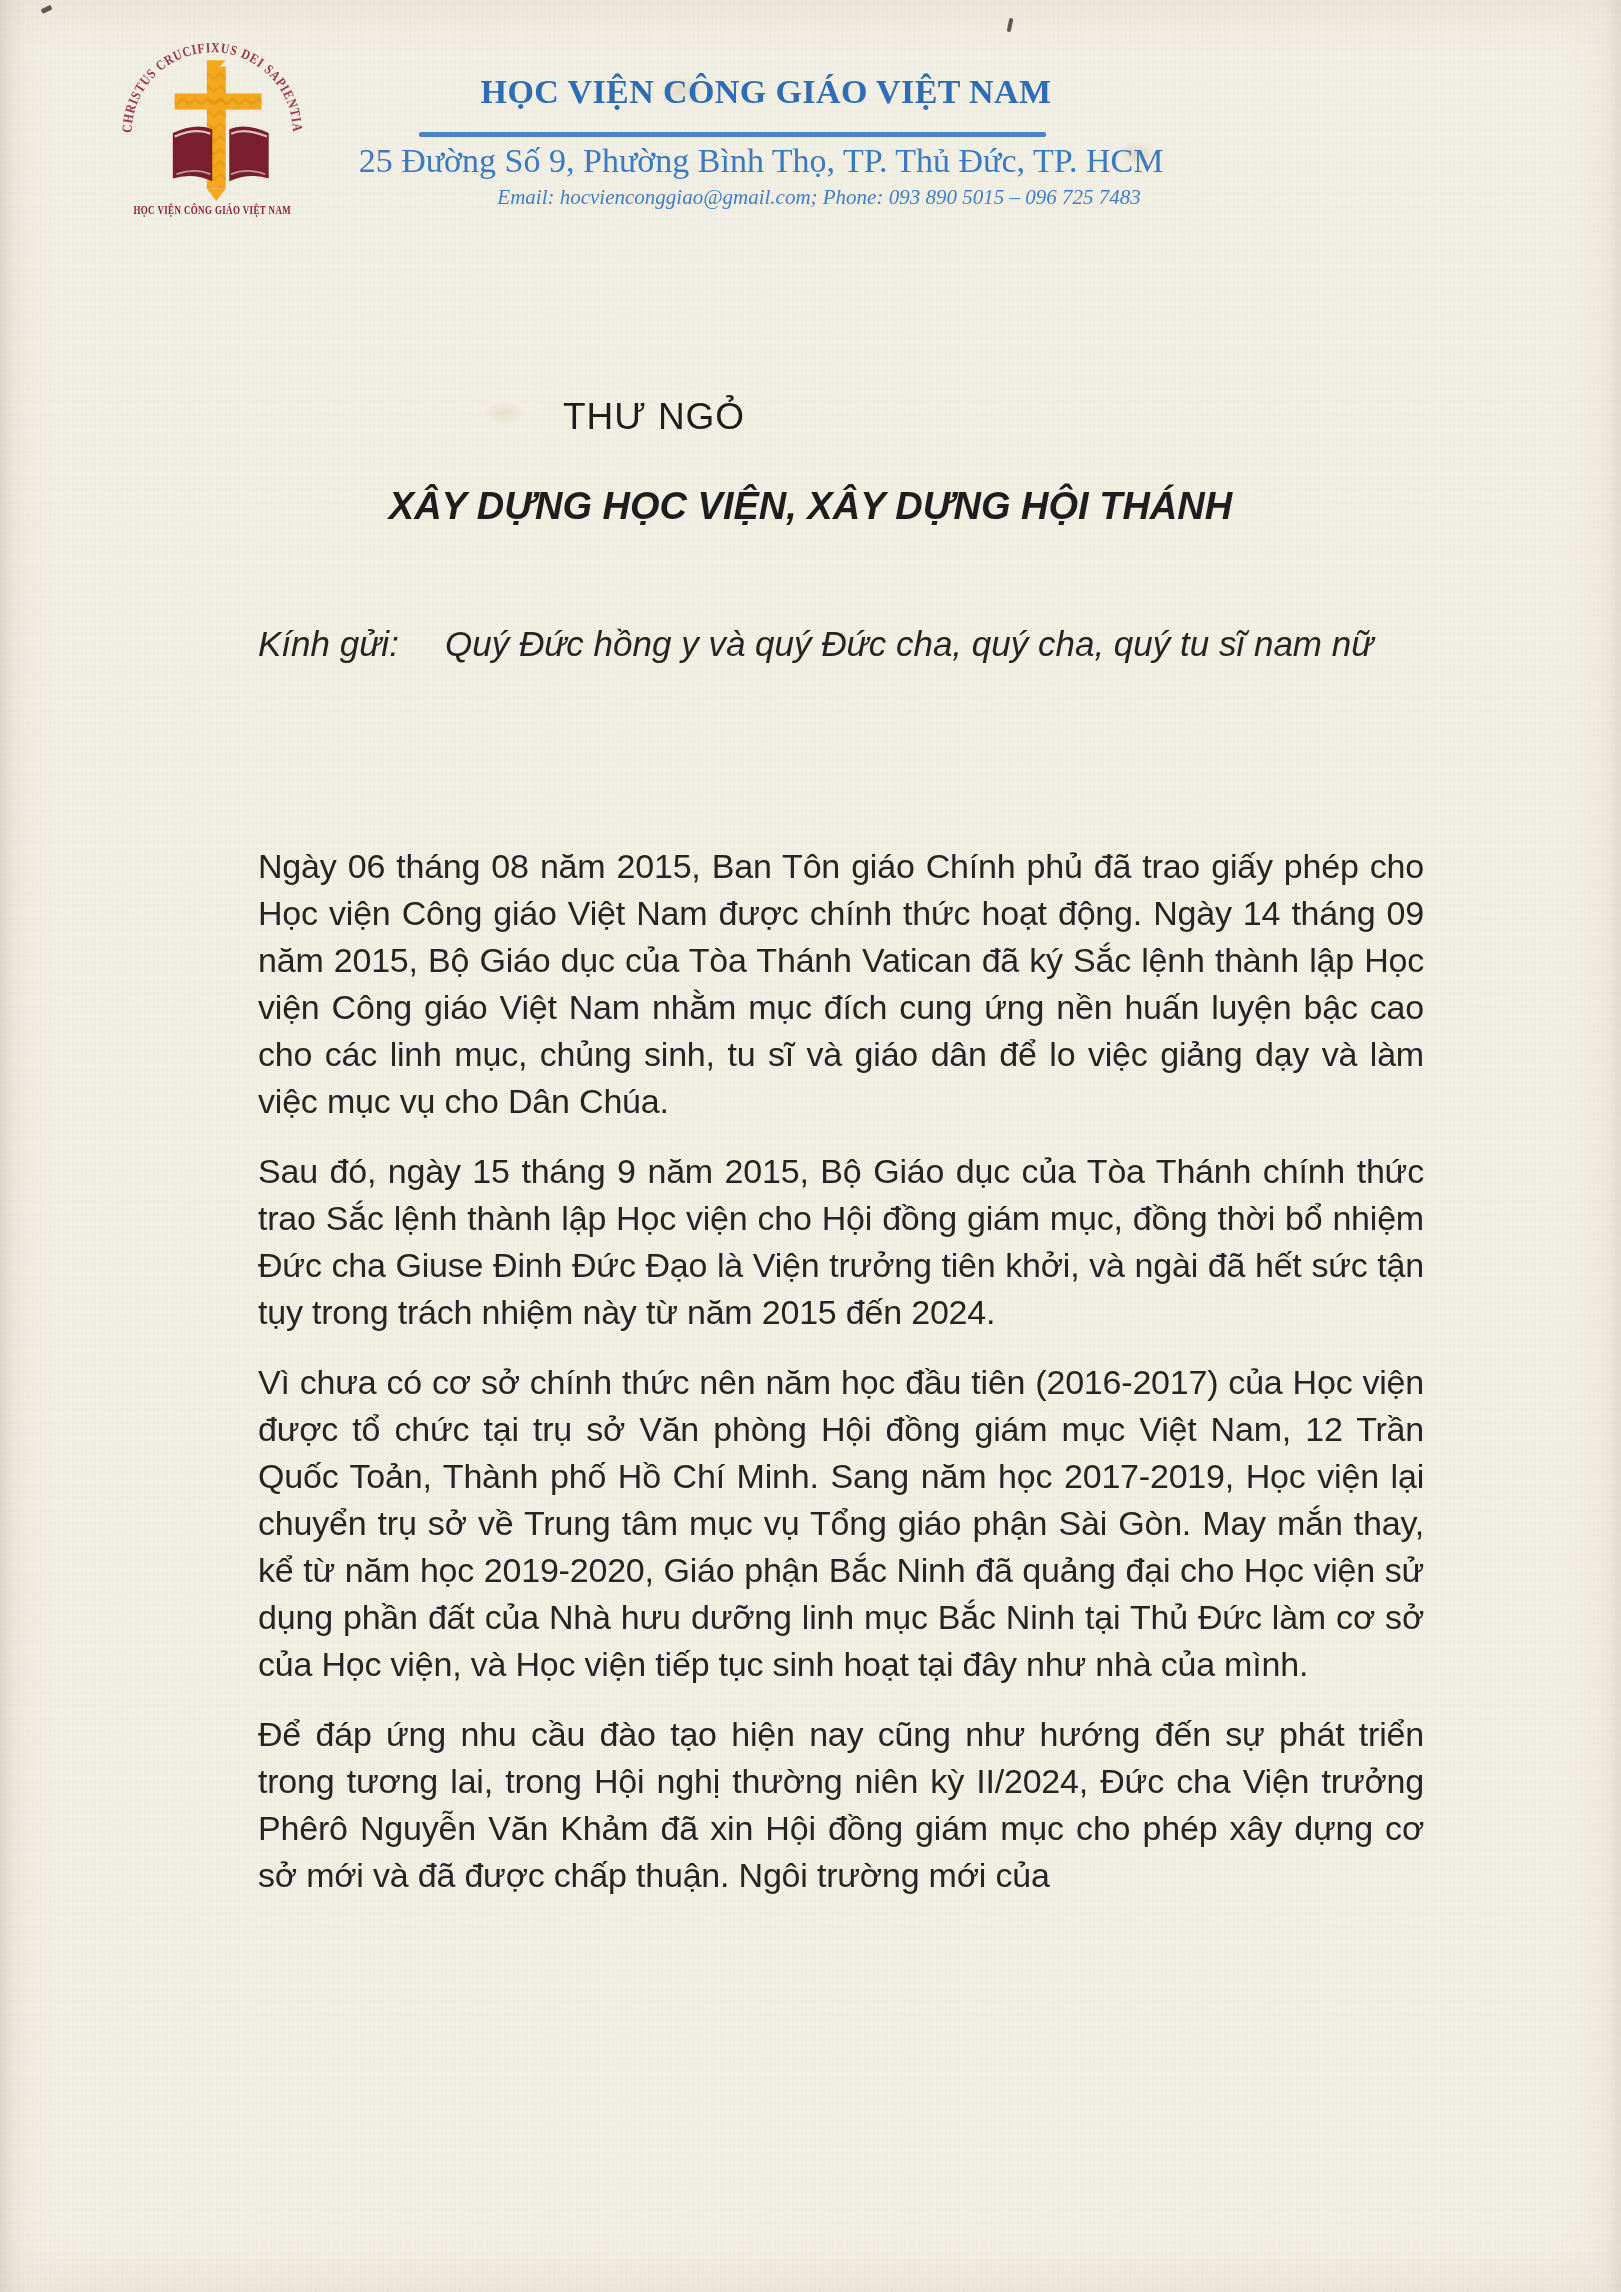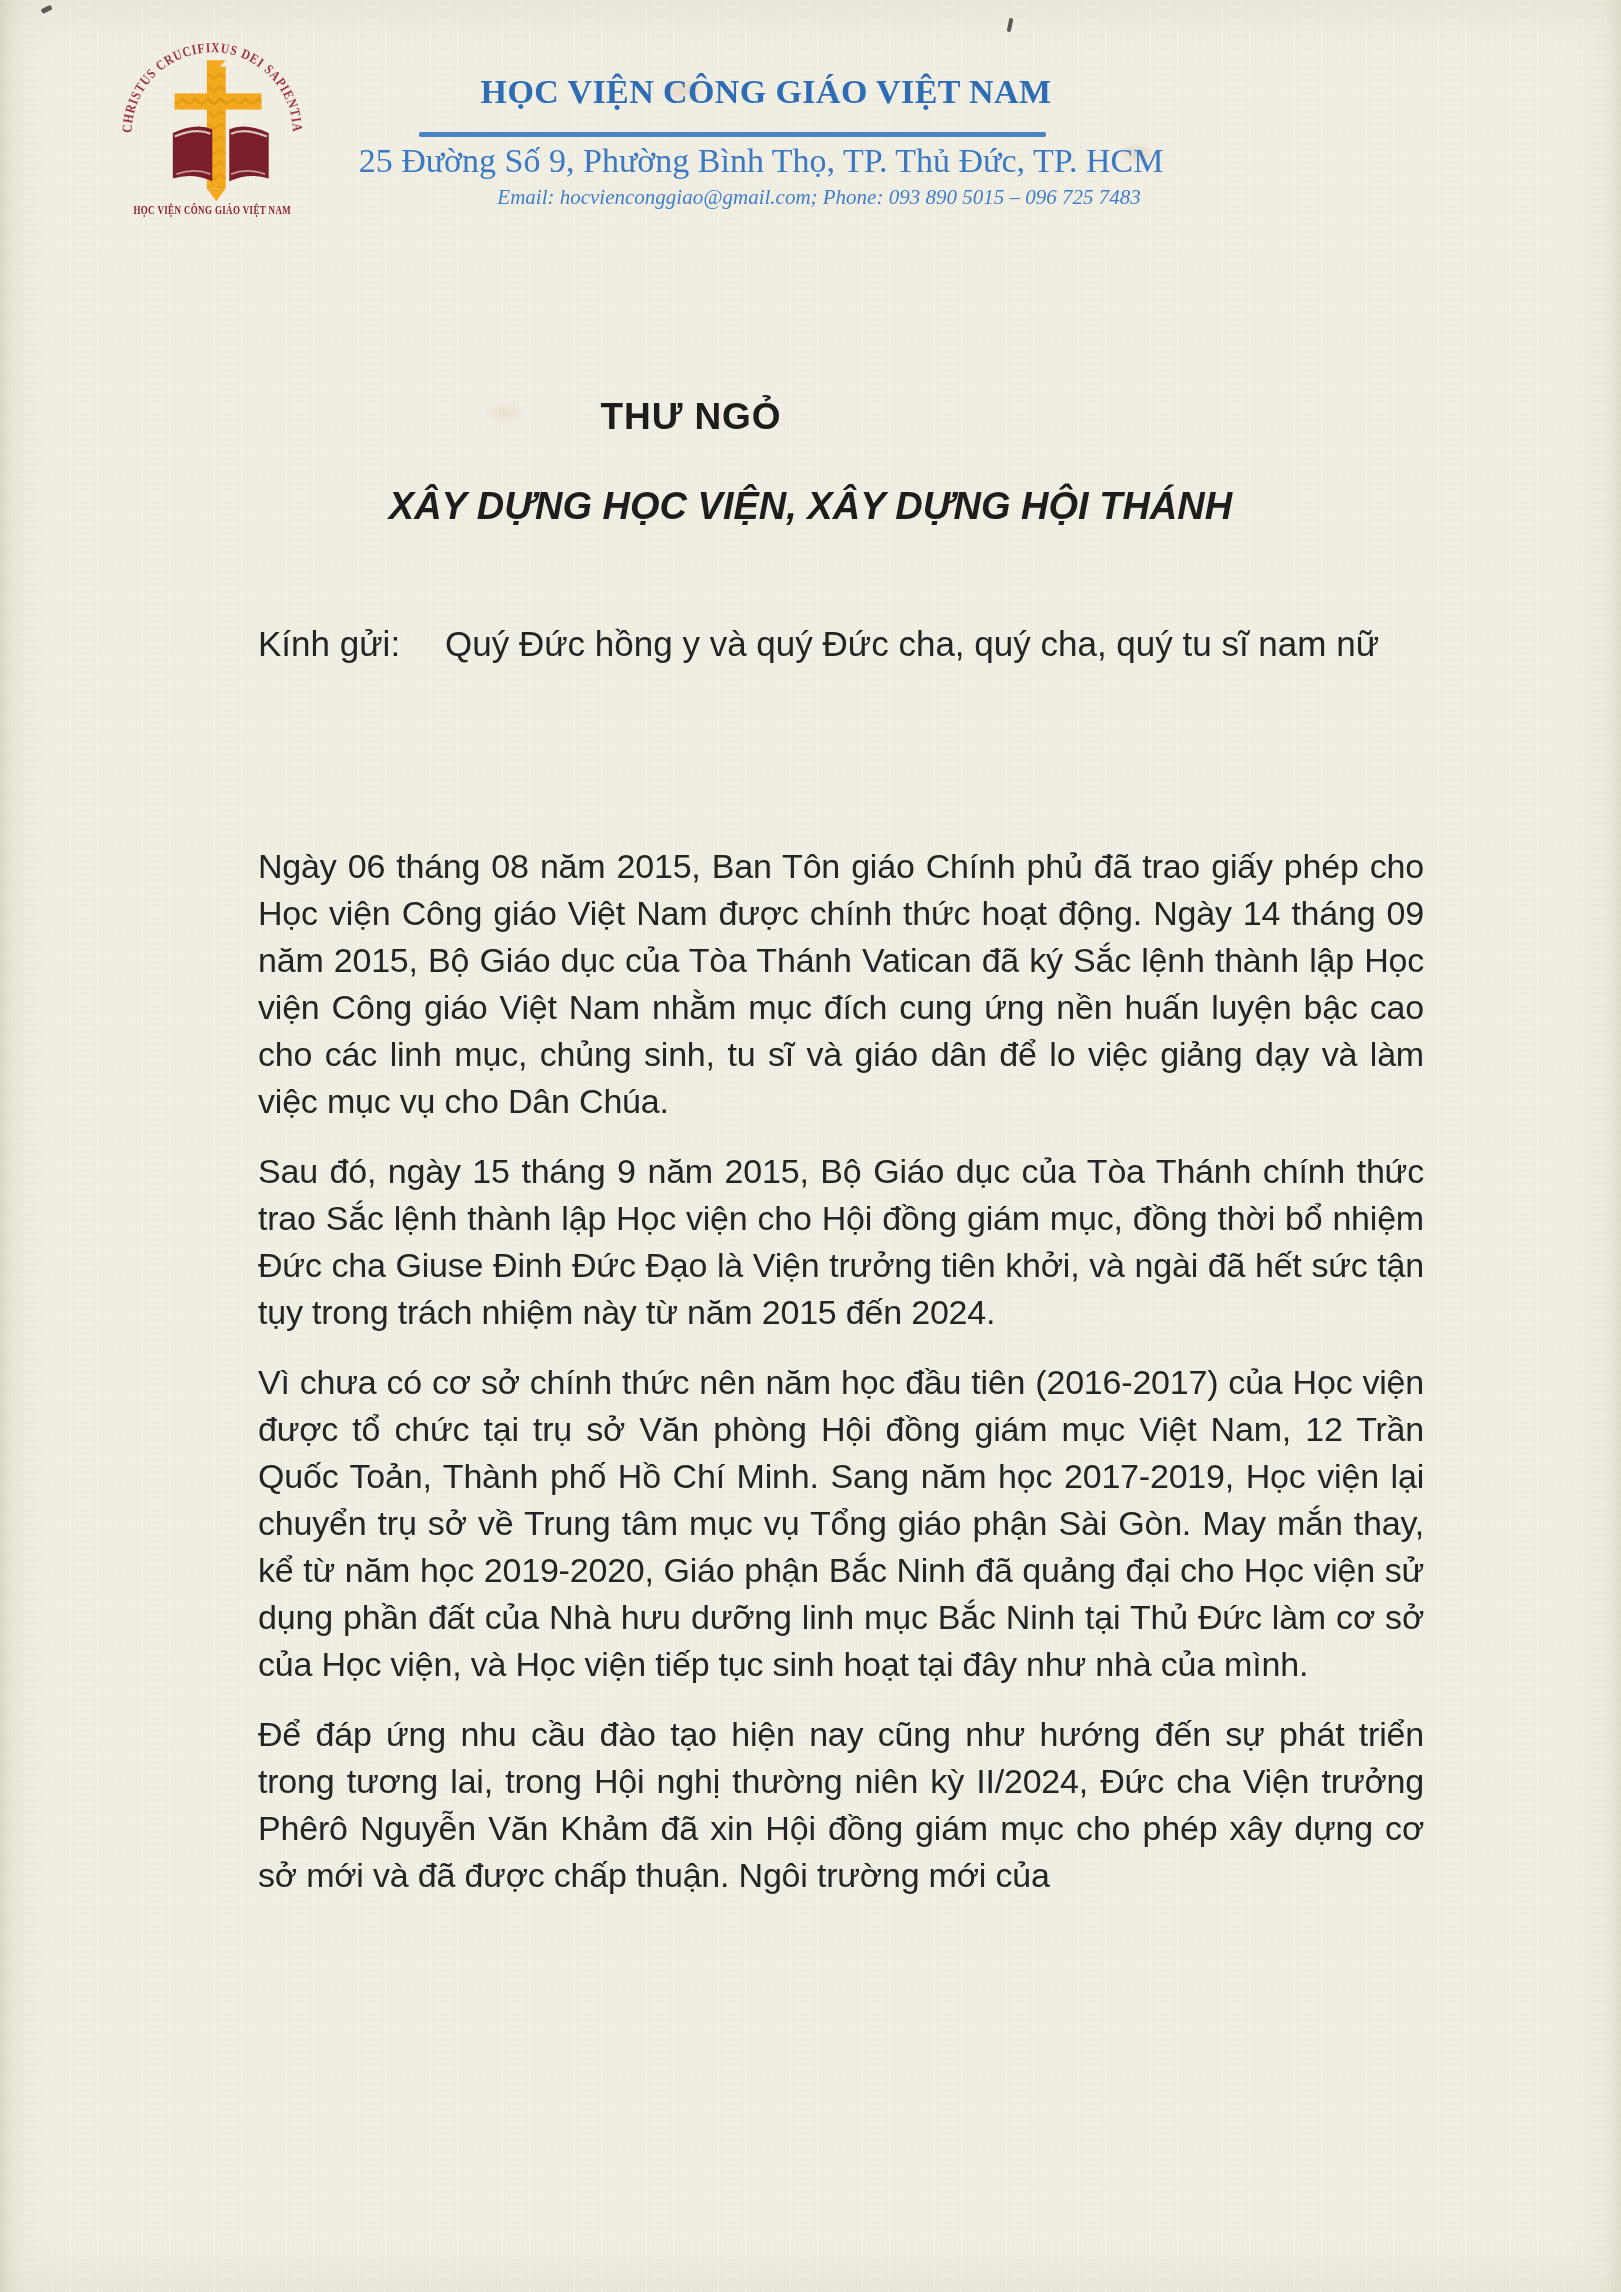--- a/index.html
+++ b/index.html
@@ -21,24 +21,24 @@
   
   .logo{position:absolute;left:76px;top:19.7px;width:251px;height:215px;}
   .hdr-line{position:absolute;white-space:nowrap;font-family:"Liberation Serif","DejaVu Serif",serif;}
   .hdr1{top:73px;left:766px;transform:translateX(-50%);font-size:34px;font-weight:bold;color:#2e6cb5;letter-spacing:0.4px;}
   .hdr2{top:100px;left:775px;transform:translateX(-50%);font-size:29.6px;font-weight:bold;color:#2e6cb5;letter-spacing:0.4px;}
   .hdr-rule{position:absolute;left:419px;top:132px;width:627px;height:4.5px;background:#4a84c4;border-radius:1.8px;}
   .hdr-addr{top:142px;left:761px;transform:translateX(-50%);font-size:34px;color:#3b79c2;}
   .hdr-mail{top:185px;left:819px;transform:translateX(-50%);font-size:21px;font-style:italic;color:#3f7ec8;}
   
   .title{position:absolute;left:0;top:394px;width:1308px;text-align:center;
-    font-size:37px;font-weight:bold;color:#1d1d1d;letter-spacing:0.9px;line-height:45px;padding-left:37px;}
+    font-size:37px;font-weight:normal;color:#1d1d1d;letter-spacing:0.9px;line-height:45px;}
   .subtitle{position:absolute;left:0;top:483px;width:1621px;text-align:center;
     font-size:38px;font-weight:bold;font-style:italic;color:#1d1d1d;line-height:47px;}
-  .sal{position:absolute;font-size:35px;color:#242424;white-space:pre-wrap;line-height:47px;}
+  .sal{position:absolute;font-size:35px;font-style:italic;color:#242424;white-space:pre-wrap;line-height:47px;}
   .sal-label{left:258px;top:620px;}
   .sal-1{left:445px;top:620px;text-align:right;}
   .sal-2{left:445px;top:687px;}
   .body-text{position:absolute;left:258px;top:831px;width:1166px;}
   .body-text p{
     margin:12px 0 23px 0;font-size:34px;line-height:47px;color:#242424;
     text-align:justify;text-justify:inter-word;letter-spacing:-0.2px;
   }
   
   .speck-a{position:absolute;left:41px;top:7.2px;width:10.7px;height:4.5px;background:#3a3732;transform:rotate(-25deg);border-radius:1.8px;opacity:0.8;}

